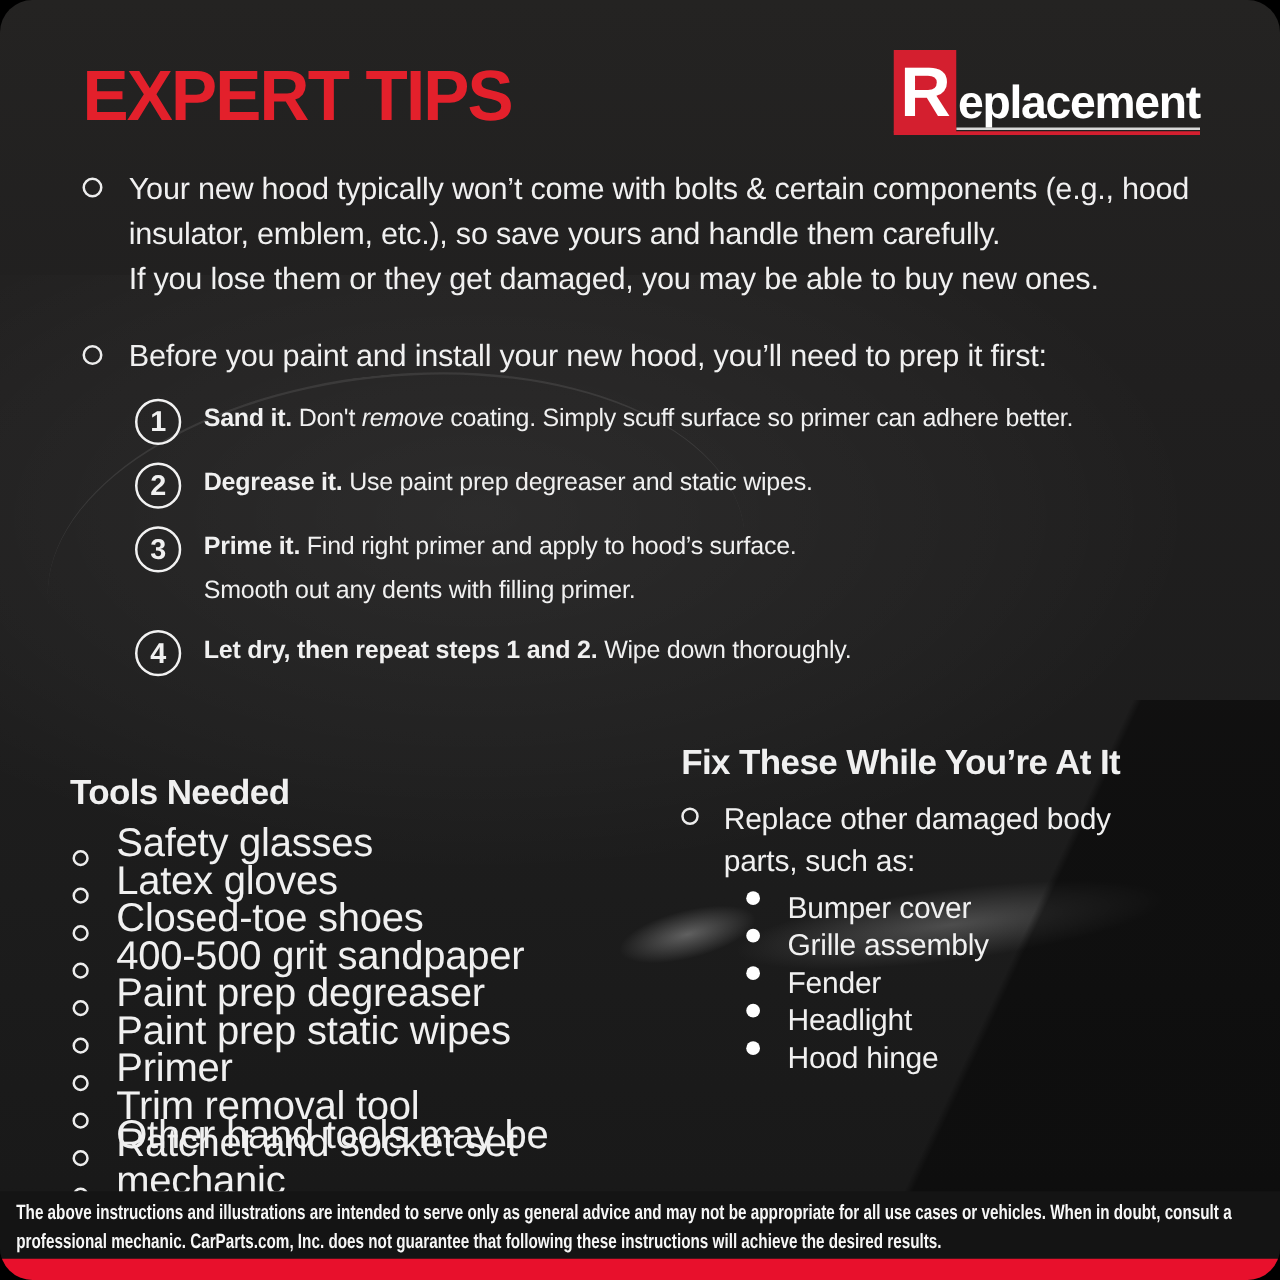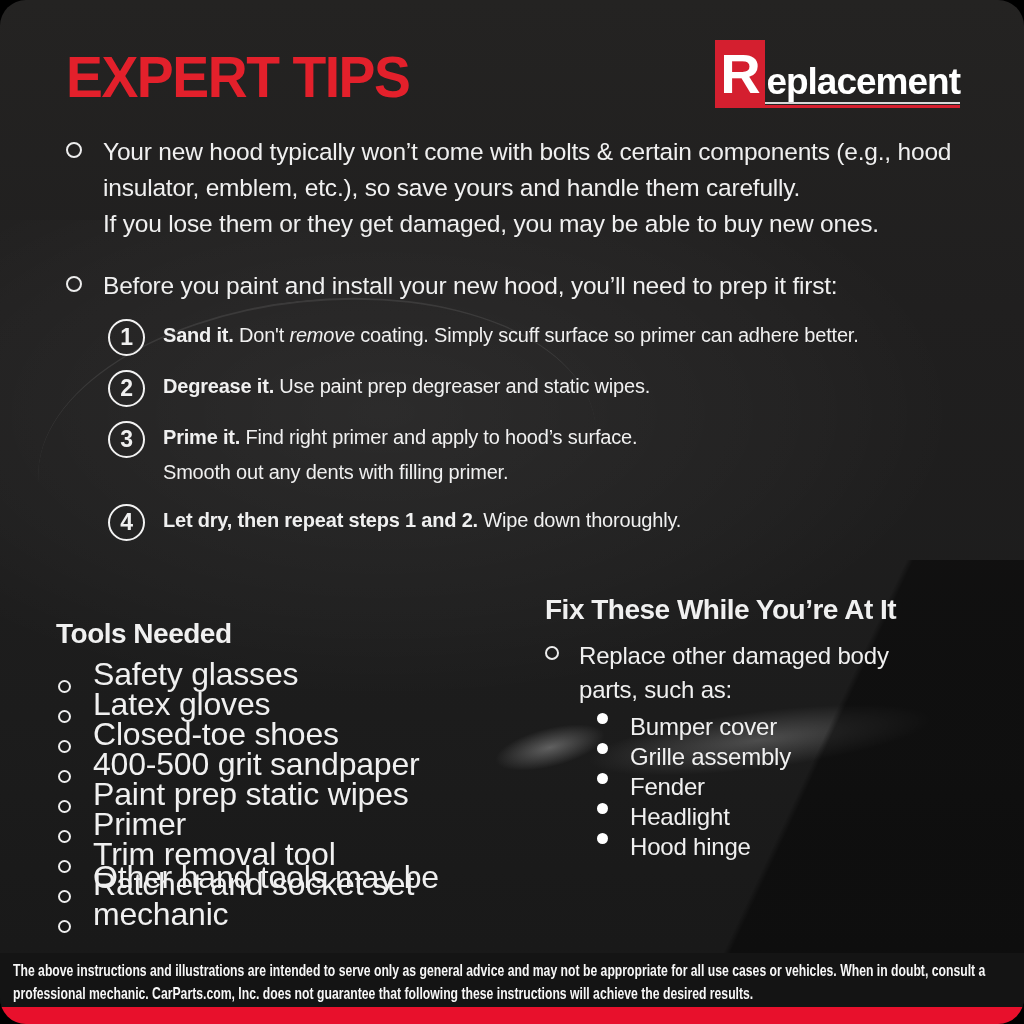--- a/index.html
+++ b/index.html
@@ -165,20 +165,24 @@
       <li>
           <span class="o-bullet small"></span>
           <span>Closed-toe shoes</span>
         </li>
       <li>
           <span class="o-bullet small"></span>
           <span>400-500 grit sandpaper</span>
         </li>
       <li>
           <span class="o-bullet small"></span>
+          <span>Paint prep degreaser</span>
+        </li>
+      <li>
+          <span class="o-bullet small"></span>
           <span>Paint prep static wipes</span>
         </li>
       <li>
           <span class="o-bullet small"></span>
           <span>Primer</span>
         </li>
       <li>
           <span class="o-bullet small"></span>
           <span>Trim removal tool</span>
         </li>

